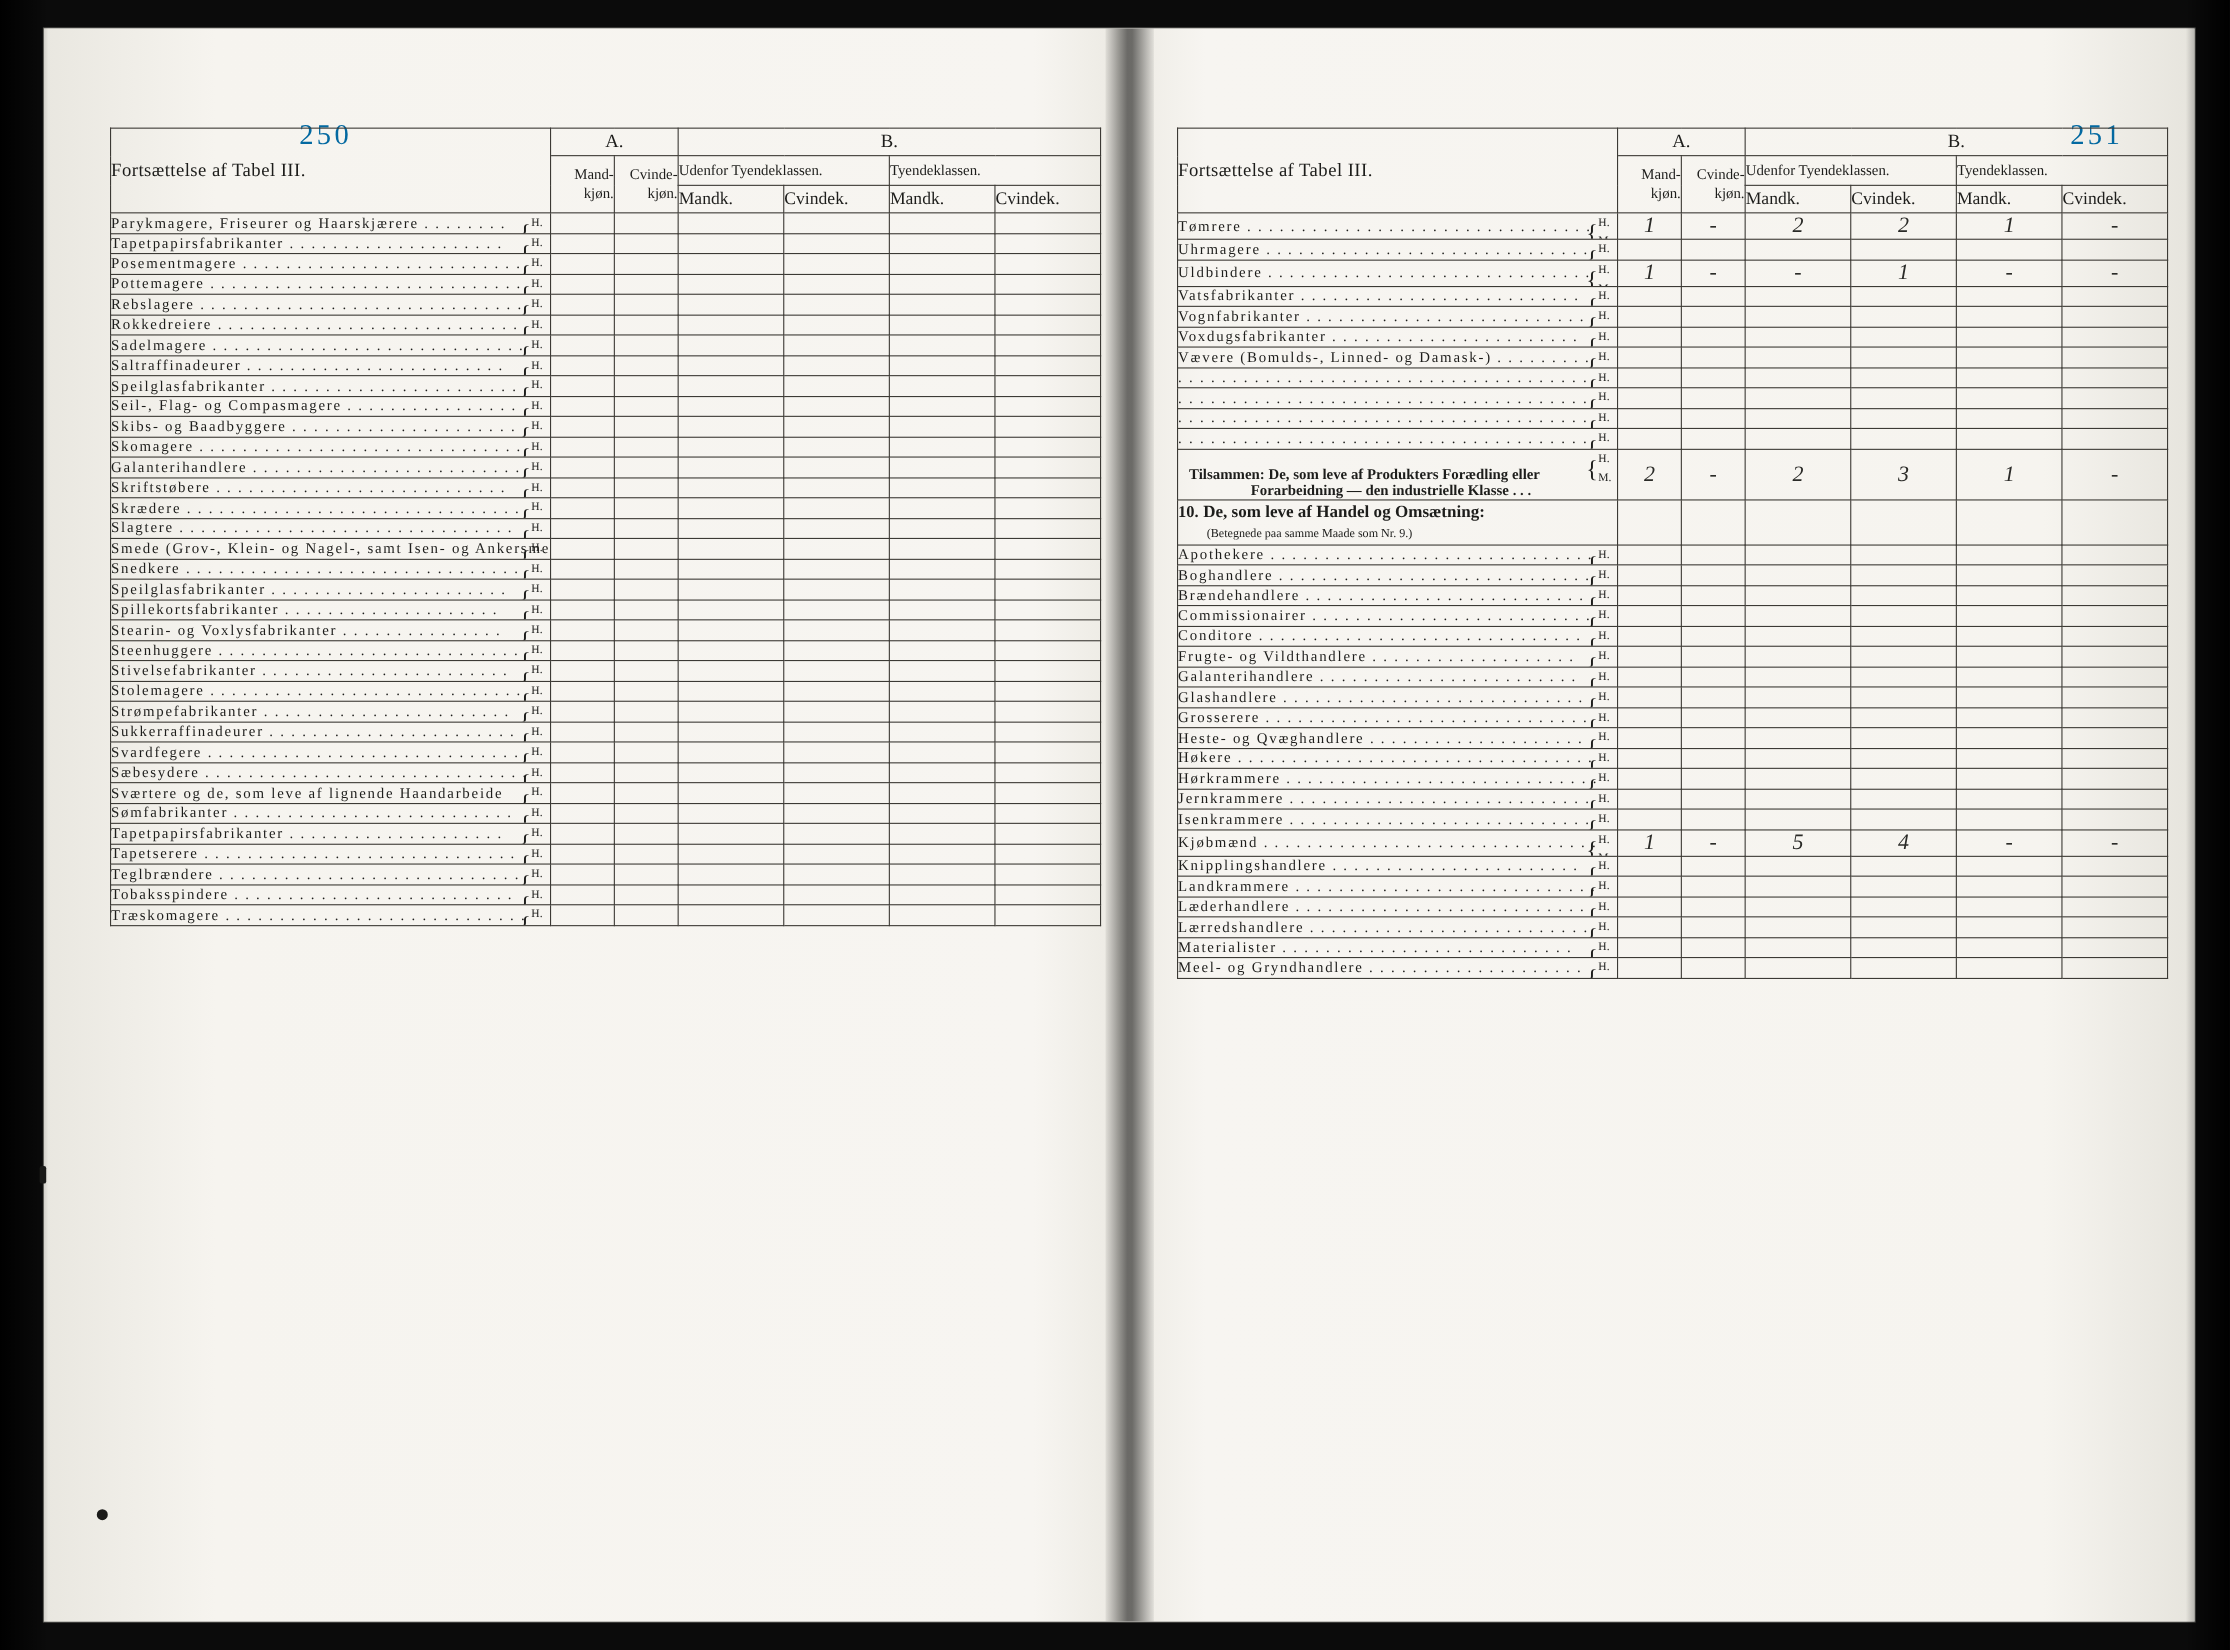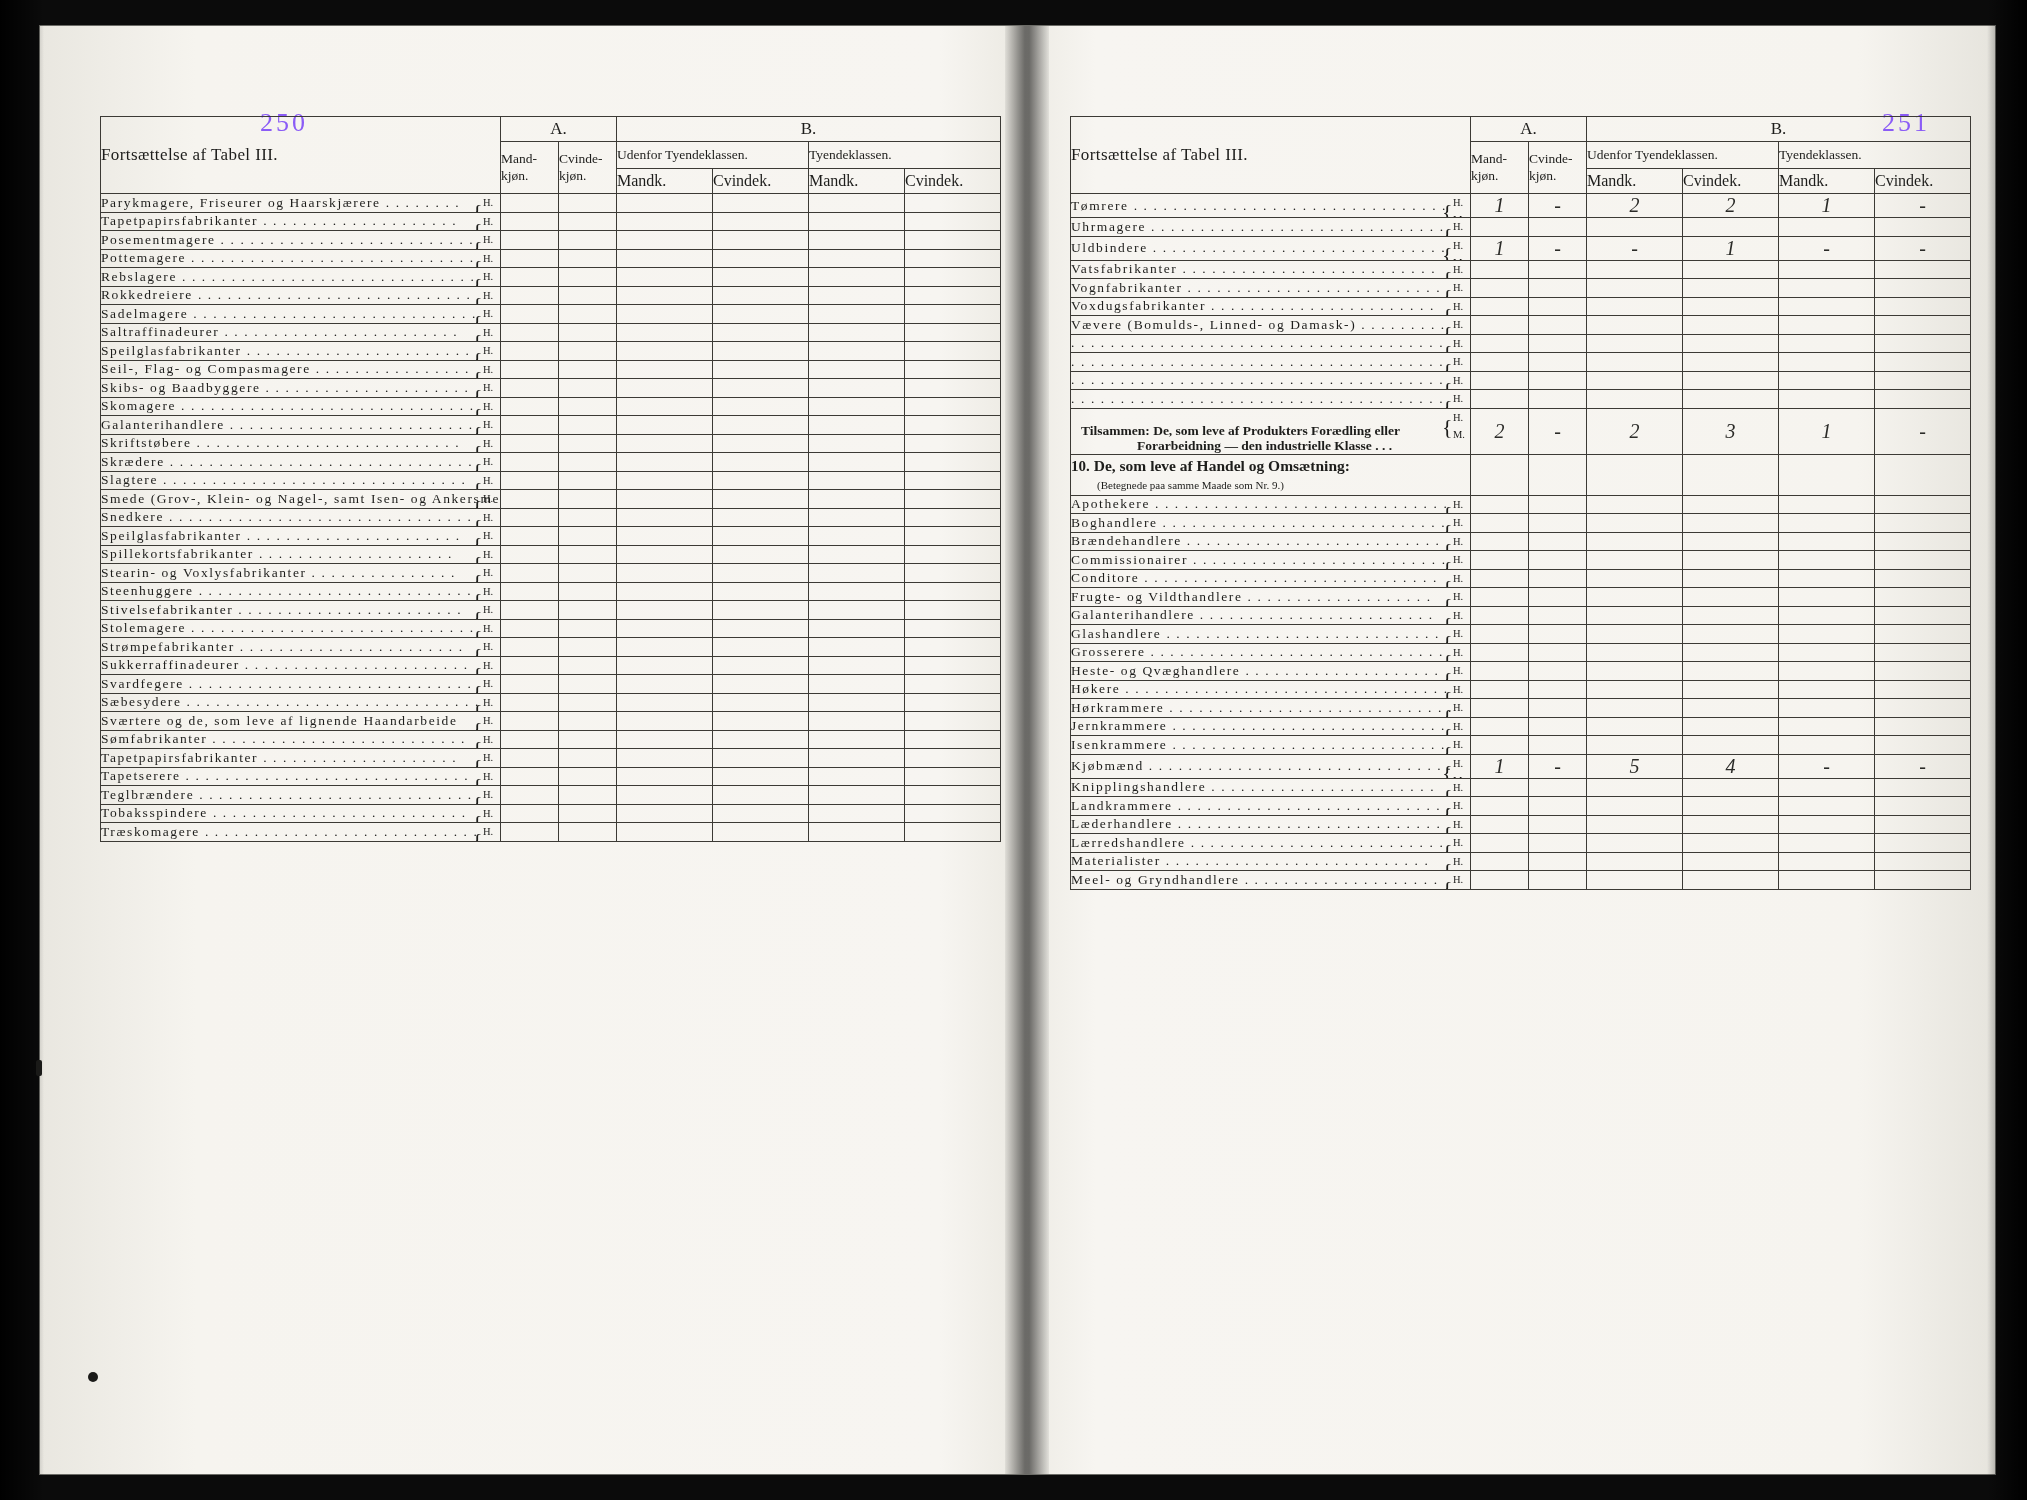--- a/index.html
+++ b/index.html
@@ -53,21 +53,22 @@
     height: 100%;
   }
   .page-left  { left: 60px;  width: 900px; }
   .page-right { left: 1030px; width: 900px; }
 
   .folio {
     position: absolute;
     top: 82px;
     font-size: 26px;
     letter-spacing: 3px;
-    color: #8b5cf6;
+    color: #0369a1;
+    margin-left: 12px;
   }
   .folio-left  { left: 160px; }
   .folio-right { right: 40px; }
 
   
   table.census {
     position: absolute;
     top: 90px;
     left: 0;
     width: 900px;
@@ -97,21 +98,21 @@
     height: 26px;
     text-align: left;
     font-size: 13.5px;
   }
   .hdr-sub {
     height: 24px;
     text-align: left;
     font-size: 16px;
   }
   .hdr-two {
-    text-align: left;
+    text-align: right;
     font-size: 13.5px;
     line-height: 1.25;
   }
   
   tr.datarow td { height: 17.5px; }
   td.label {
     padding-left: 14px;
     font-size: 13.5px;
     white-space: nowrap;
     overflow: hidden;

